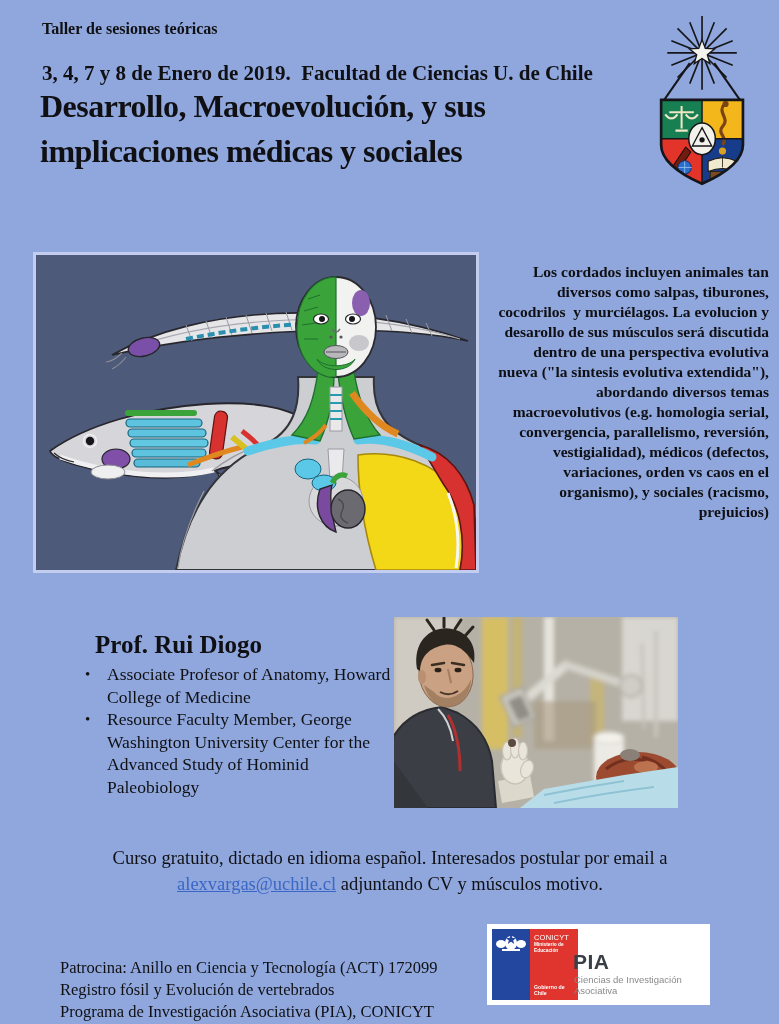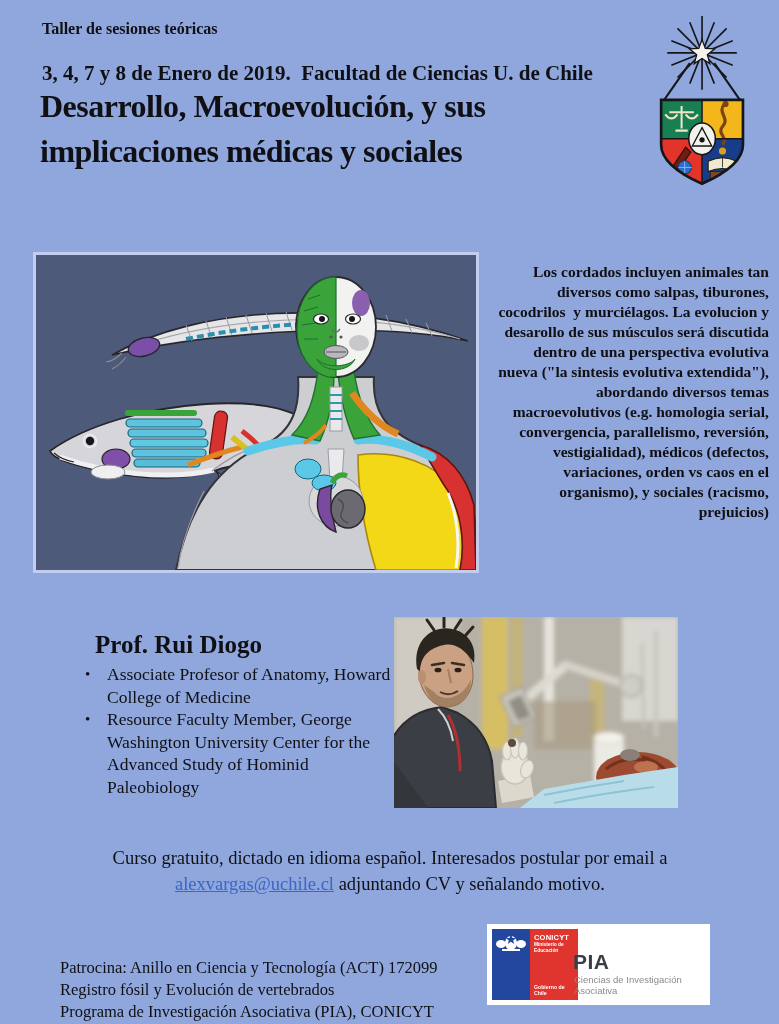--- a/index.html
+++ b/index.html
@@ -29,21 +29,21 @@
   .photo{left:394px;top:617px;width:284px;height:191px;overflow:hidden;}
   
   .apply{left:90px;top:845px;width:600px;text-align:center;font-size:18.5px;line-height:26px;}
   .apply .link{color:#3a66c8;text-decoration:underline;cursor:pointer;}
   
   .sponsor{left:60px;top:929px;font-size:16.5px;line-height:22px;margin-top:28px;}
   
   .logo{left:487px;top:924px;width:223px;height:81px;background:#ffffff;font-family:"Liberation Sans",sans-serif;}
   .logo .bluebox{position:absolute;left:5px;top:5px;width:38px;height:71px;background:#23479f;}
   .logo .redbox{position:absolute;left:43px;top:5px;width:48px;height:71px;background:#e0352e;color:#fff;}
-  .logo .conicyt{position:absolute;left:4px;top:4px;font-size:7.5px;font-weight:bold;letter-spacing:0.2px;}
+  .logo .conicyt{position:absolute;left:4px;top:4px;font-size:7.5px;font-weight:normal;letter-spacing:0.2px;}
   .logo .ministry{position:absolute;left:4px;top:13px;font-size:4.8px;font-weight:bold;line-height:5.6px;width:40px;}
   .logo .gob{position:absolute;left:4px;bottom:4px;font-size:5.2px;font-weight:bold;}
   .logo .pia{position:absolute;left:86px;top:26px;font-size:21px;font-weight:bold;color:#3a3f45;letter-spacing:0.5px;}
   .logo .piasub{position:absolute;left:87px;top:50px;font-size:9.5px;color:#8a8a8a;line-height:11px;}
 </style>
 </head>
 <body>
 
 <div class="page">
 
@@ -306,21 +306,21 @@
           <ellipse cx="121" cy="131" rx="4.5" ry="10" fill="#e9e5da" stroke="#c9c4b8" stroke-width="1.2"></ellipse>
           <ellipse cx="129" cy="134" rx="4.5" ry="9" fill="#e9e5da" stroke="#c9c4b8" stroke-width="1.2"></ellipse>
           <ellipse cx="133" cy="152" rx="6" ry="9" fill="#e9e5da" stroke="#c9c4b8" stroke-width="1.2" transform="rotate(20 133 152)"></ellipse>
           <circle cx="118" cy="126" r="4" fill="#5a4a42"></circle>
         </g>
       </g>
     </svg>
   </div>
 
   <div class="abs apply">
-    <span>Curso gratuito, dictado en idioma español. Interesados postular por email a </span><a class="link">alexvargas@uchile.cl</a><span> adjuntando CV y señalando motivo.</span>
+    <span>Curso gratuito, dictado en idioma español. Interesados postular por email a </span><a class="link">alexvargas@uchile.cl</a><span> adjuntando CV y músculos motivo.</span>
   </div>
 
   <div class="abs sponsor">
     <div>Patrocina: Anillo en Ciencia y Tecnología (ACT) 172099</div>
     <div>Registro fósil y Evolución de vertebrados</div>
     <div>Programa de Investigación Asociativa (PIA), CONICYT</div>
   </div>
 
   <div class="abs logo">
     <div class="bluebox">

